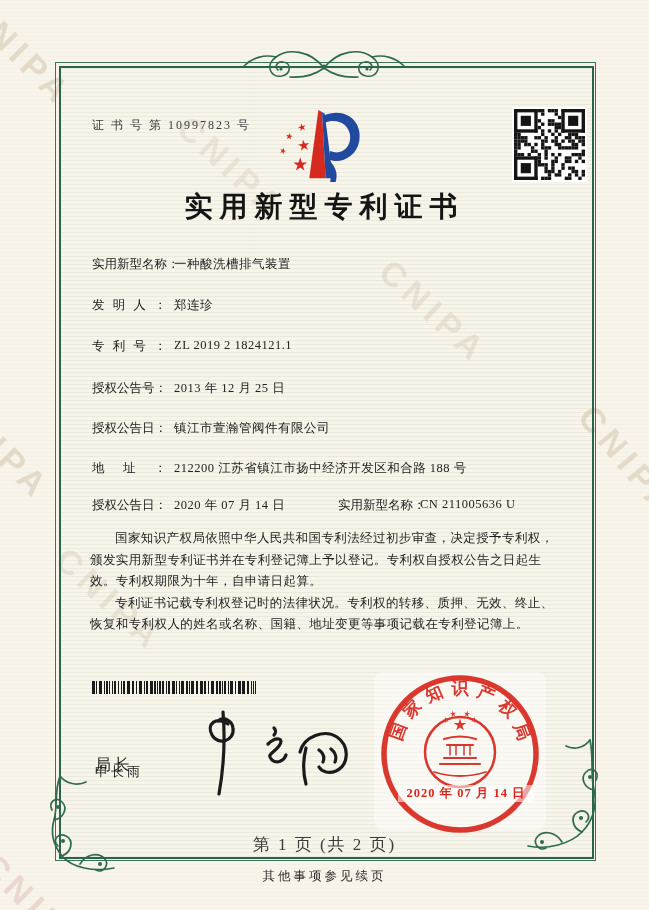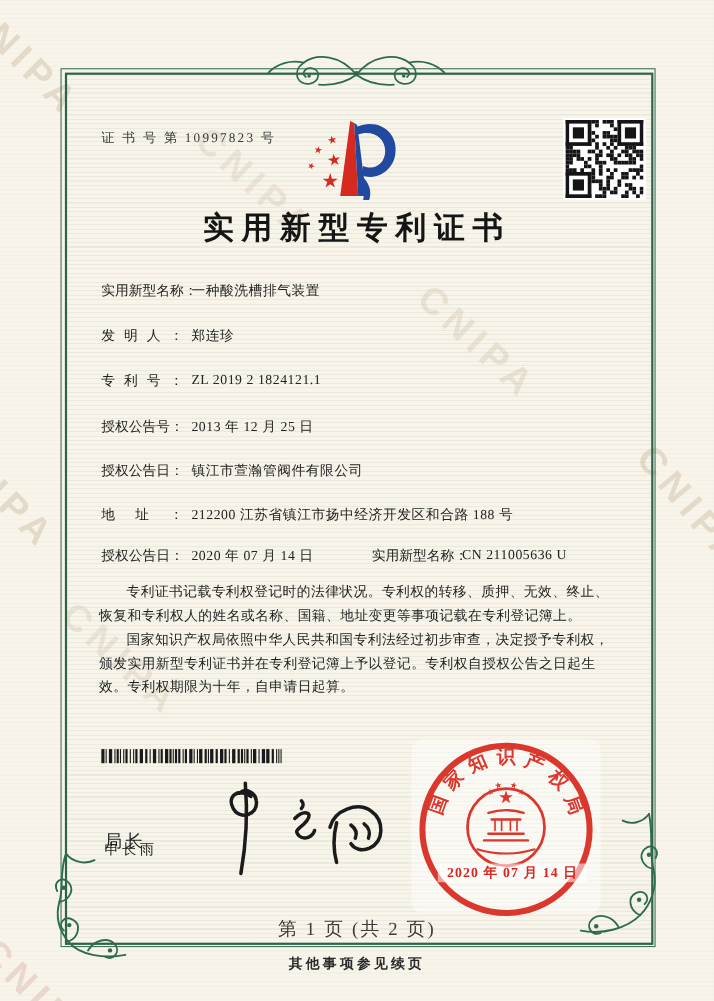--- a/index.html
+++ b/index.html
@@ -44,21 +44,21 @@
     font-family:"Liberation Sans","DejaVu Sans",sans-serif;}
   .signature{position:absolute;left:188px;top:708px;}
   .seal-backing{position:absolute;left:374px;top:672px;width:172px;height:158px;background:rgba(255,255,255,.45);border-radius:10px;}
   .seal{position:absolute;left:368px;top:662px;}
   .seal-date{
     position:absolute;left:398px;top:785px;width:136px;text-align:center;
     font-size:12.5px;color:#d8271d;font-weight:bold;letter-spacing:1px;
     background:rgba(255,255,255,.55);
   }
   .footer-page{position:absolute;left:55px;top:833px;width:539px;text-align:center;font-size:17px;letter-spacing:2px;color:#3c3c3c;}
-  .footer-note{position:absolute;left:0;top:868px;width:649px;text-align:center;font-size:12.5px;letter-spacing:3px;color:#2a2a2a;font-weight:bold;}
+  .footer-note{position:absolute;left:0;top:868px;width:649px;text-align:center;font-size:12.5px;letter-spacing:3px;color:#2a2a2a;}
 </style>
 </head>
 <body>
 
 <div class="page">
 
   <div class="wm" style="left:-14px;top:-8px;transform:rotate(45deg);">CNIPA</div>
   <div class="wm" style="left:196px;top:108px;transform:rotate(43deg);opacity:.45;">CNIPA</div>
   <div class="wm" style="left:398px;top:252px;transform:rotate(43deg);opacity:.55;">CNIPA</div>
   <div class="wm" style="left:74px;top:540px;transform:rotate(43deg);opacity:.5;">CNIPA</div>
@@ -306,22 +306,22 @@
     </div>
     <div class="frow" style="top:497px;">
       <span class="flabel">授权公告日</span><span class="fsep"></span><span class="fvalue">2020 年 07 月 14 日</span>
       <span class="second">
         <span class="flabel">实用新型名称</span><span class="fsep"></span><span class="fvalue">CN 211005636 U</span>
       </span>
     </div>
   </div>
 
   <div class="bodytext">
+    <p>国家知识产权局依照中华人民共和国专利法经过初步审查，决定授予专利权，颁发实用新型专利证书并在专利登记簿上予以登记。专利权自授权公告之日起生效。专利权期限为十年，自申请日起算。</p>
     <p>专利证书记载专利权登记时的法律状况。专利权的转移、质押、无效、终止、恢复和专利权人的姓名或名称、国籍、地址变更等事项记载在专利登记簿上。</p>
-    <p>国家知识产权局依照中华人民共和国专利法经过初步审查，决定授予专利权，颁发实用新型专利证书并在专利登记簿上予以登记。专利权自授权公告之日起生效。专利权期限为十年，自申请日起算。</p>
   </div>
 
   <svg class="barcode" width="168" height="13" viewBox="0 0 168 13">
     <g id="barcode-bars" fill="#1a1a1a">
         <rect x="0" y="0" width="3" height="13"></rect>
         <rect x="4" y="0" width="1" height="13"></rect>
         <rect x="7" y="0" width="3" height="13"></rect>
         <rect x="12" y="0" width="1" height="13"></rect>
         <rect x="14" y="0" width="2" height="13"></rect>
         <rect x="17" y="0" width="1" height="13"></rect>

